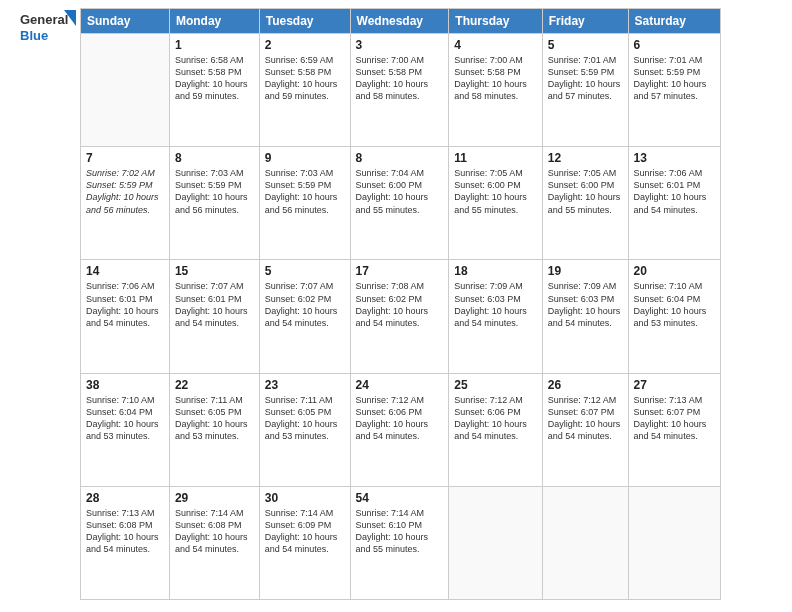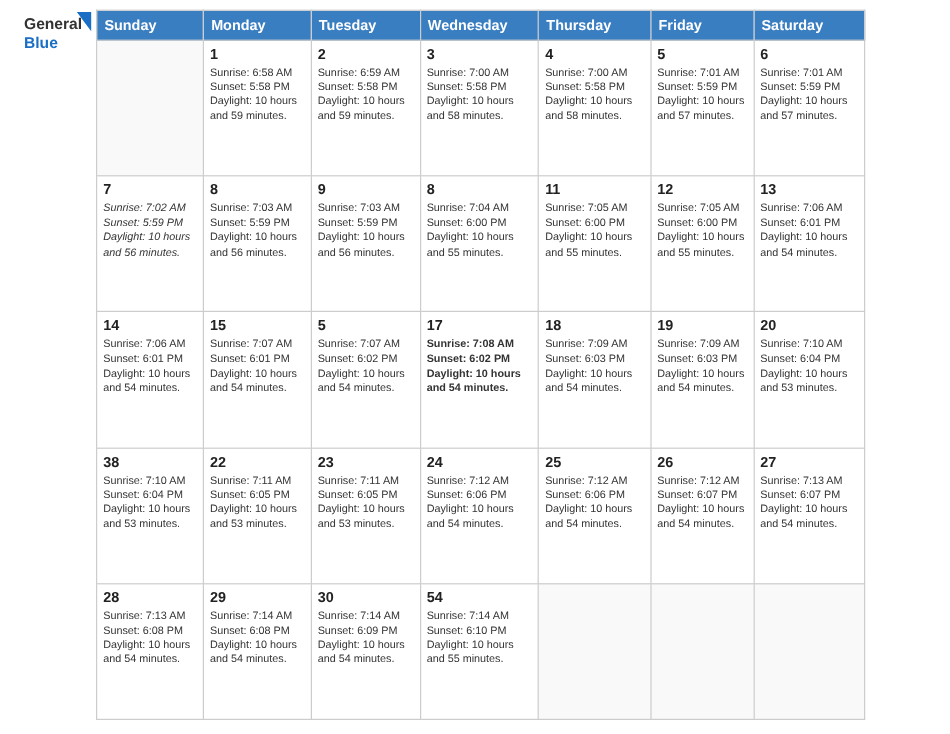--- a/index.html
+++ b/index.html
@@ -225,21 +225,21 @@
           </td>
           <td>
             <div class="day-number">5</div>
             <div class="day-info" style="white-space: pre-line;">Sunrise: 7:07 AM
 Sunset: 6:02 PM
 Daylight: 10 hours
 and 54 minutes.</div>
           </td>
           <td>
             <div class="day-number">17</div>
-            <div class="day-info" style="white-space: pre-line; font-weight: bold;">Sunrise: 7:08 AM
+            <div class="day-info" style="white-space: pre-line;">Sunrise: 7:08 AM
 Sunset: 6:02 PM
 Daylight: 10 hours
 and 54 minutes.</div>
           </td>
           <td>
             <div class="day-number">18</div>
             <div class="day-info" style="white-space: pre-line;">Sunrise: 7:09 AM
 Sunset: 6:03 PM
 Daylight: 10 hours
 and 54 minutes.</div>

